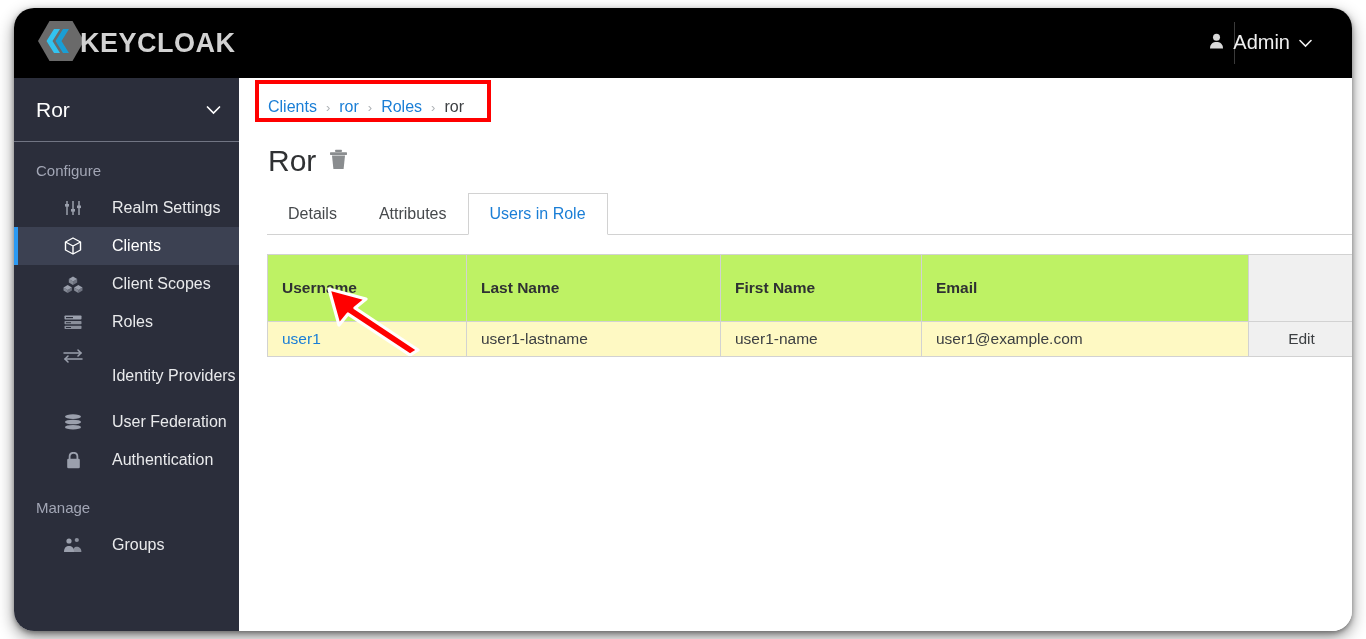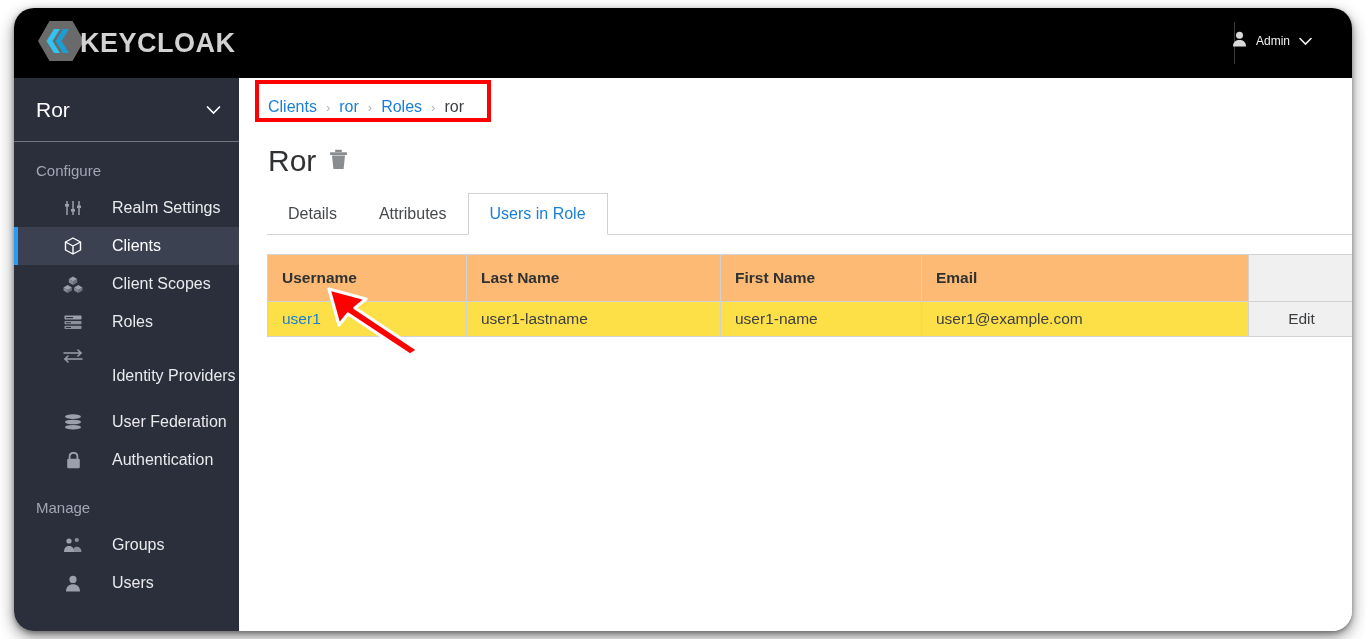--- a/index.html
+++ b/index.html
@@ -65,21 +65,21 @@
     position: absolute;
     right: 40px;
     top: 23px;
     display: flex;
     align-items: center;
     gap: 9px;
     cursor: pointer;
   }
   #user-menu .uname {
     color: #f0f0f0;
-    font-size: 12px;
+    font-size: 20px;
   }
 
   
   #sidebar {
     position: absolute;
     left: 0;
     top: 70px;
     width: 225px;
     height: 553px;
     background: #2b2e3b;
@@ -235,31 +235,31 @@
   #users-table {
     position: absolute;
     left: 28px;
     top: 176px;
     width: 1087px;
     border-collapse: collapse;
     table-layout: fixed;
     font-size: 15.5px;
   }
   #users-table th {
-    background: #fdba74;
+    background: #bef264;
     border: 1px solid #d2d2d2;
     text-align: left;
     font-weight: bold;
     color: #2f3133;
-    padding: 14px 14px;
+    padding: 24px 14px;
     height: 33px;
     box-sizing: border-box;
   }
   #users-table td {
-    background: #fde047;
+    background: #fef9c3;
     border: 1px solid #d2d2d2;
     color: #3c3f42;
     padding: 8px 14px;
     height: 32px;
     box-sizing: border-box;
   }
   #users-table th.col-username { width: 199px; }
   #users-table th.col-lastname { width: 254px; }
   #users-table th.col-firstname { width: 201px; }
   #users-table th.col-email { width: 327px; }
@@ -447,29 +447,20 @@
             <circle cx="6" cy="4" r="2.6"></circle>
             <path d="M1 15 C1 10.6 3.2 9 6 9 C8.8 9 11 10.6 11 15 Z"></path>
             <circle cx="13.8" cy="3" r="2.1" opacity="0.85"></circle>
             <path d="M9.8 15 C9.8 11.2 11.5 9.8 13.8 9.8 C16.1 9.8 18.4 11.2 18.4 15 Z" opacity="0.85"></path>
           </g>
         </svg>
       </span>
       <span class="nav-label">Groups</span>
     </div>
 
-    <div class="nav-item">
-      <span class="nav-icon">
-        <svg width="16" height="17" viewBox="0 0 16 17">
-          <circle cx="8" cy="4.4" r="3.6" fill="#9ba0ad"></circle>
-          <path d="M1 16.5 C1 11.3 4.2 9.3 8 9.3 C11.8 9.3 15 11.3 15 16.5 Z" fill="#9ba0ad"></path>
-        </svg>
-      </span>
-      <span class="nav-label">Users</span>
-    </div>
   </div>
 
   <div id="content">
 
     <div id="breadcrumb">
       <span class="crumb-link">Clients</span>
       <span class="crumb-sep">›</span>
       <span class="crumb-link">ror</span>
       <span class="crumb-sep">›</span>
       <span class="crumb-link">Roles</span>

